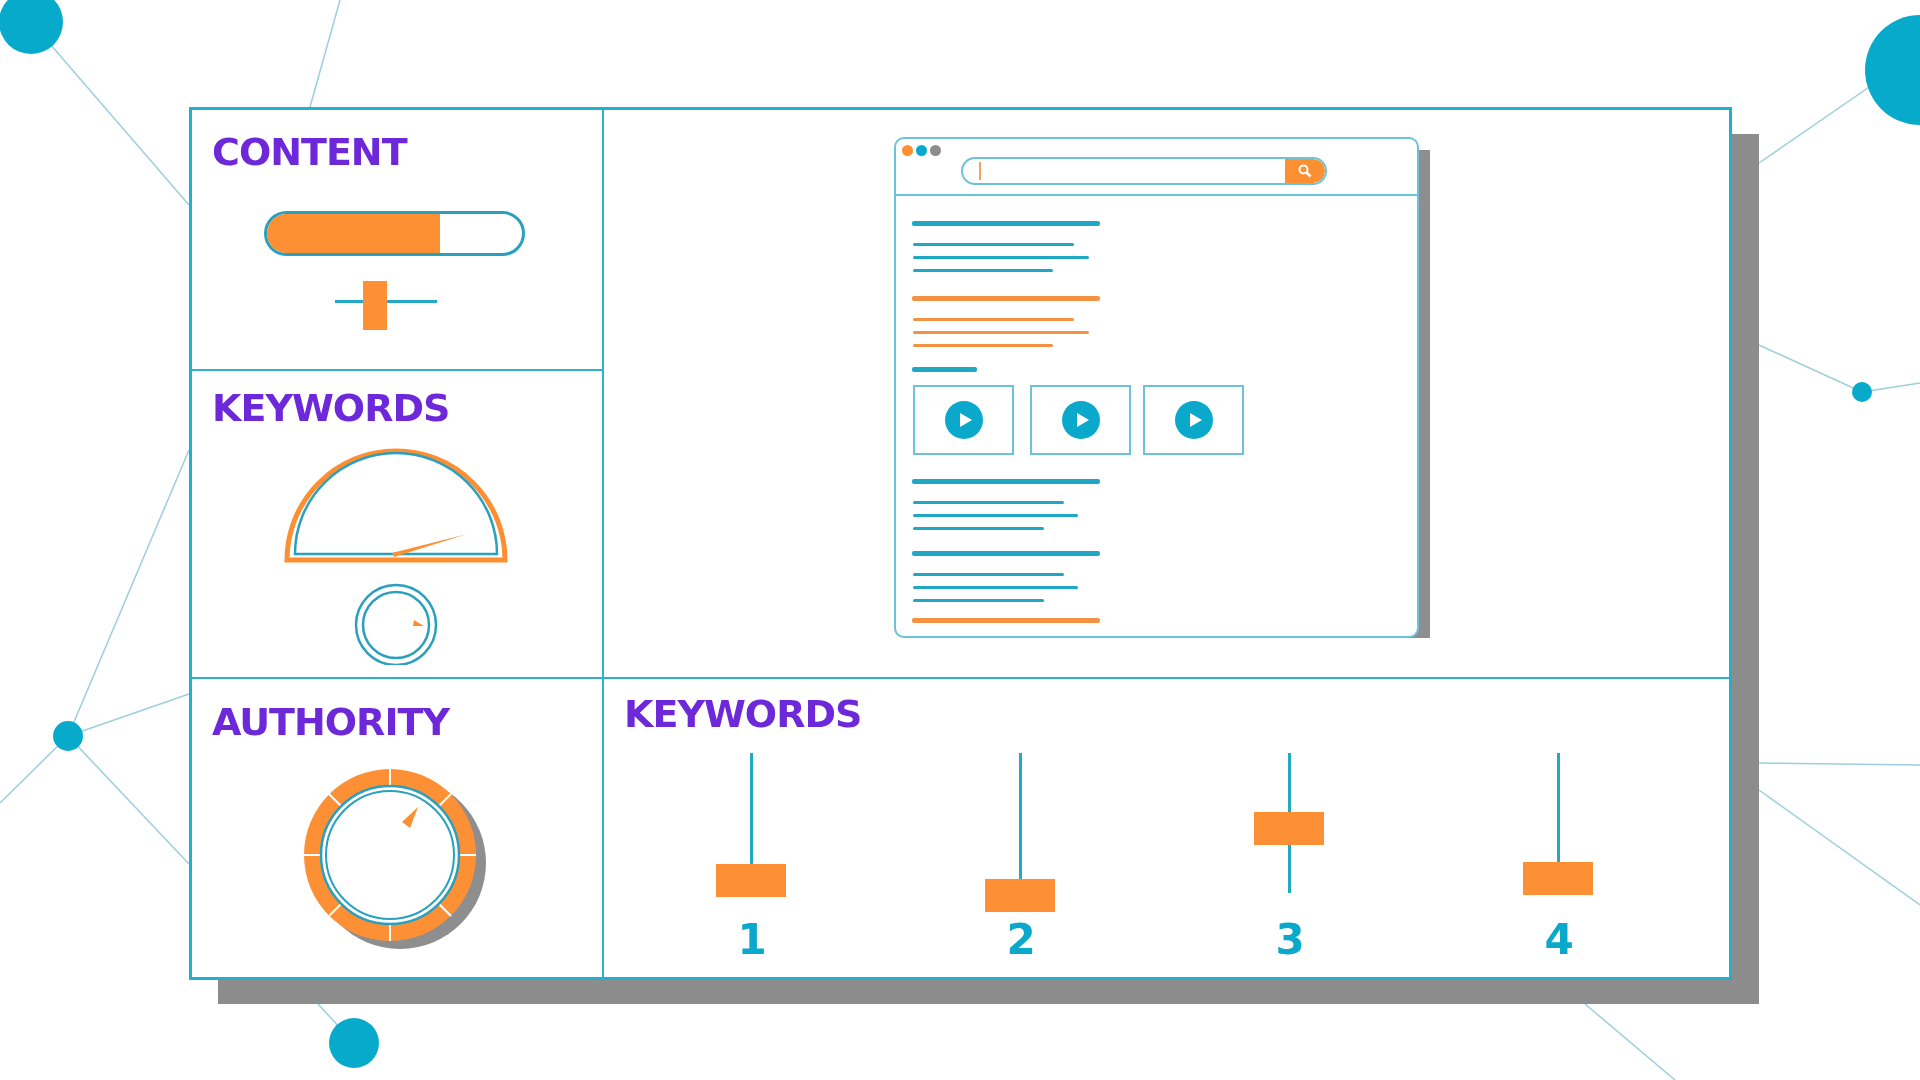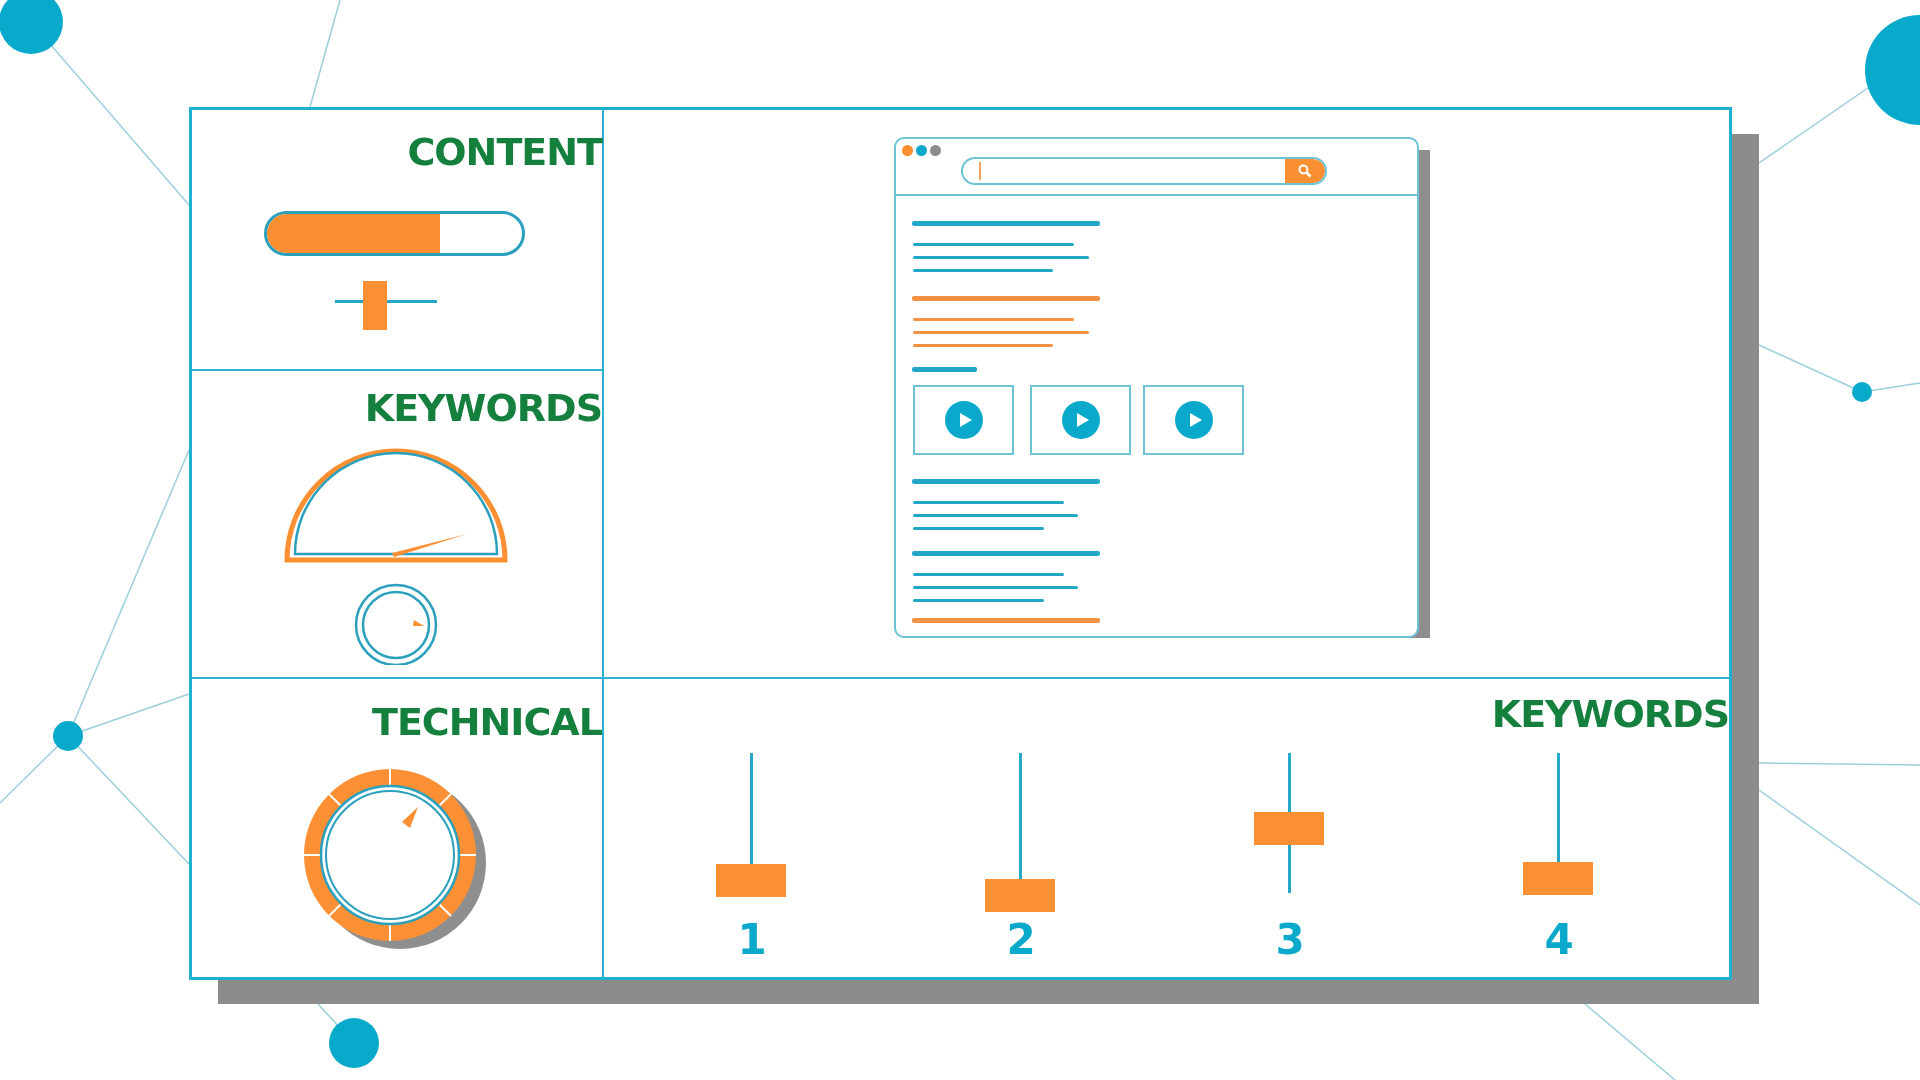--- a/index.html
+++ b/index.html
@@ -4,21 +4,21 @@
 <style>
   html, body { margin:0; padding:0; }
   body { width:1920px; height:1080px; background:#ffffff; position:relative; overflow:hidden; font-family:"DejaVu Sans", sans-serif; }
   .abs { position:absolute; }
   #net { position:absolute; left:0; top:0; }
   .frame-shadow { position:absolute; left:218px; top:134px; width:1541px; height:870px; background:#8c8c8c; }
   .frame { position:absolute; left:189px; top:107px; width:1537px; height:867px; background:#fff; border:3px solid #1fb0d0; box-sizing:content-box; }
   .vdiv { position:absolute; left:410px; top:0; width:2px; height:867px; background:#2ab2d0; }
   .hdiv1 { position:absolute; left:0; top:259px; width:410px; height:2px; background:#2ab2d0; }
   .hdiv2 { position:absolute; left:0; top:567px; width:1537px; height:2px; background:#2ab2d0; }
-  .title { position:absolute; color:#15803d; font-family:"DejaVu Sans", sans-serif; font-weight:bold; text-align:right; letter-spacing:-1px; }
+  .title { position:absolute; color:#6d28d9; font-family:"DejaVu Sans", sans-serif; font-weight:bold; text-align:left; letter-spacing:-1px;padding-left:20px; }
   
   .pbar { position:absolute; left:72px; top:101px; width:255px; height:39px; border:3px solid #2aa0bd; border-radius:24px; overflow:hidden; background:#fff; }
   .pbar-fill { height:100%; background:#fd8f33; }
   .slider-line { position:absolute; background:#25a8c7; }
   .slider-handle { position:absolute; background:#fd9035; }
   
   .browser-shadow { position:absolute; left:908px; top:150px; width:522px; height:488px; background:#8e8e8e; }
   .browser { position:absolute; left:894px; top:137px; width:521px; height:497px; background:#fff; border:2px solid #6cc2d6; border-radius:10px; }
   .b-head { position:absolute; left:0; top:0; right:0; height:55px; border-bottom:2px solid #6cc2d6; }
   .dot { position:absolute; width:11px; height:11px; border-radius:50%; top:6px; }
@@ -84,21 +84,21 @@
       <path d="M5 115 A109 109 0 0 1 223 115 Z" fill="none" stroke="#fd8f33" stroke-width="5"></path>
       <path d="M13 109 A101 101 0 0 1 215 109 Z" fill="none" stroke="#2aa0bd" stroke-width="2.5"></path>
       <polygon points="110,108 185,89 112,112" fill="#fd8f33"></polygon>
       <circle cx="114" cy="180" r="40" fill="none" stroke="#2aa0bd" stroke-width="2.5"></circle>
       <circle cx="114" cy="180" r="33" fill="none" stroke="#2aa0bd" stroke-width="2.5"></circle>
       <polygon points="132,175 142,181 131,181" fill="#fd8f33"></polygon>
     </svg>
   </div>
 
   <div>
-    <div class="title" style="left:0;top:590px;width:410px;font-size:38px;">TECHNICAL</div>
+    <div class="title" style="left:0;top:590px;width:410px;font-size:38px;">AUTHORITY</div>
     <svg class="abs" style="left:100px;top:650px;" width="200" height="200">
       <circle cx="108" cy="103" r="86" fill="#8e8e8e"></circle>
       <circle cx="98" cy="95" r="86" fill="#fd9035"></circle>
       <g stroke="#fff" stroke-width="2">
         <line x1="98" y1="9" x2="98" y2="26"></line>
         <line x1="98" y1="164" x2="98" y2="181"></line>
         <line x1="12" y1="95" x2="29" y2="95"></line>
         <line x1="167" y1="95" x2="184" y2="95"></line>
         <line x1="37" y1="34" x2="49" y2="46"></line>
         <line x1="147" y1="144" x2="159" y2="156"></line>

